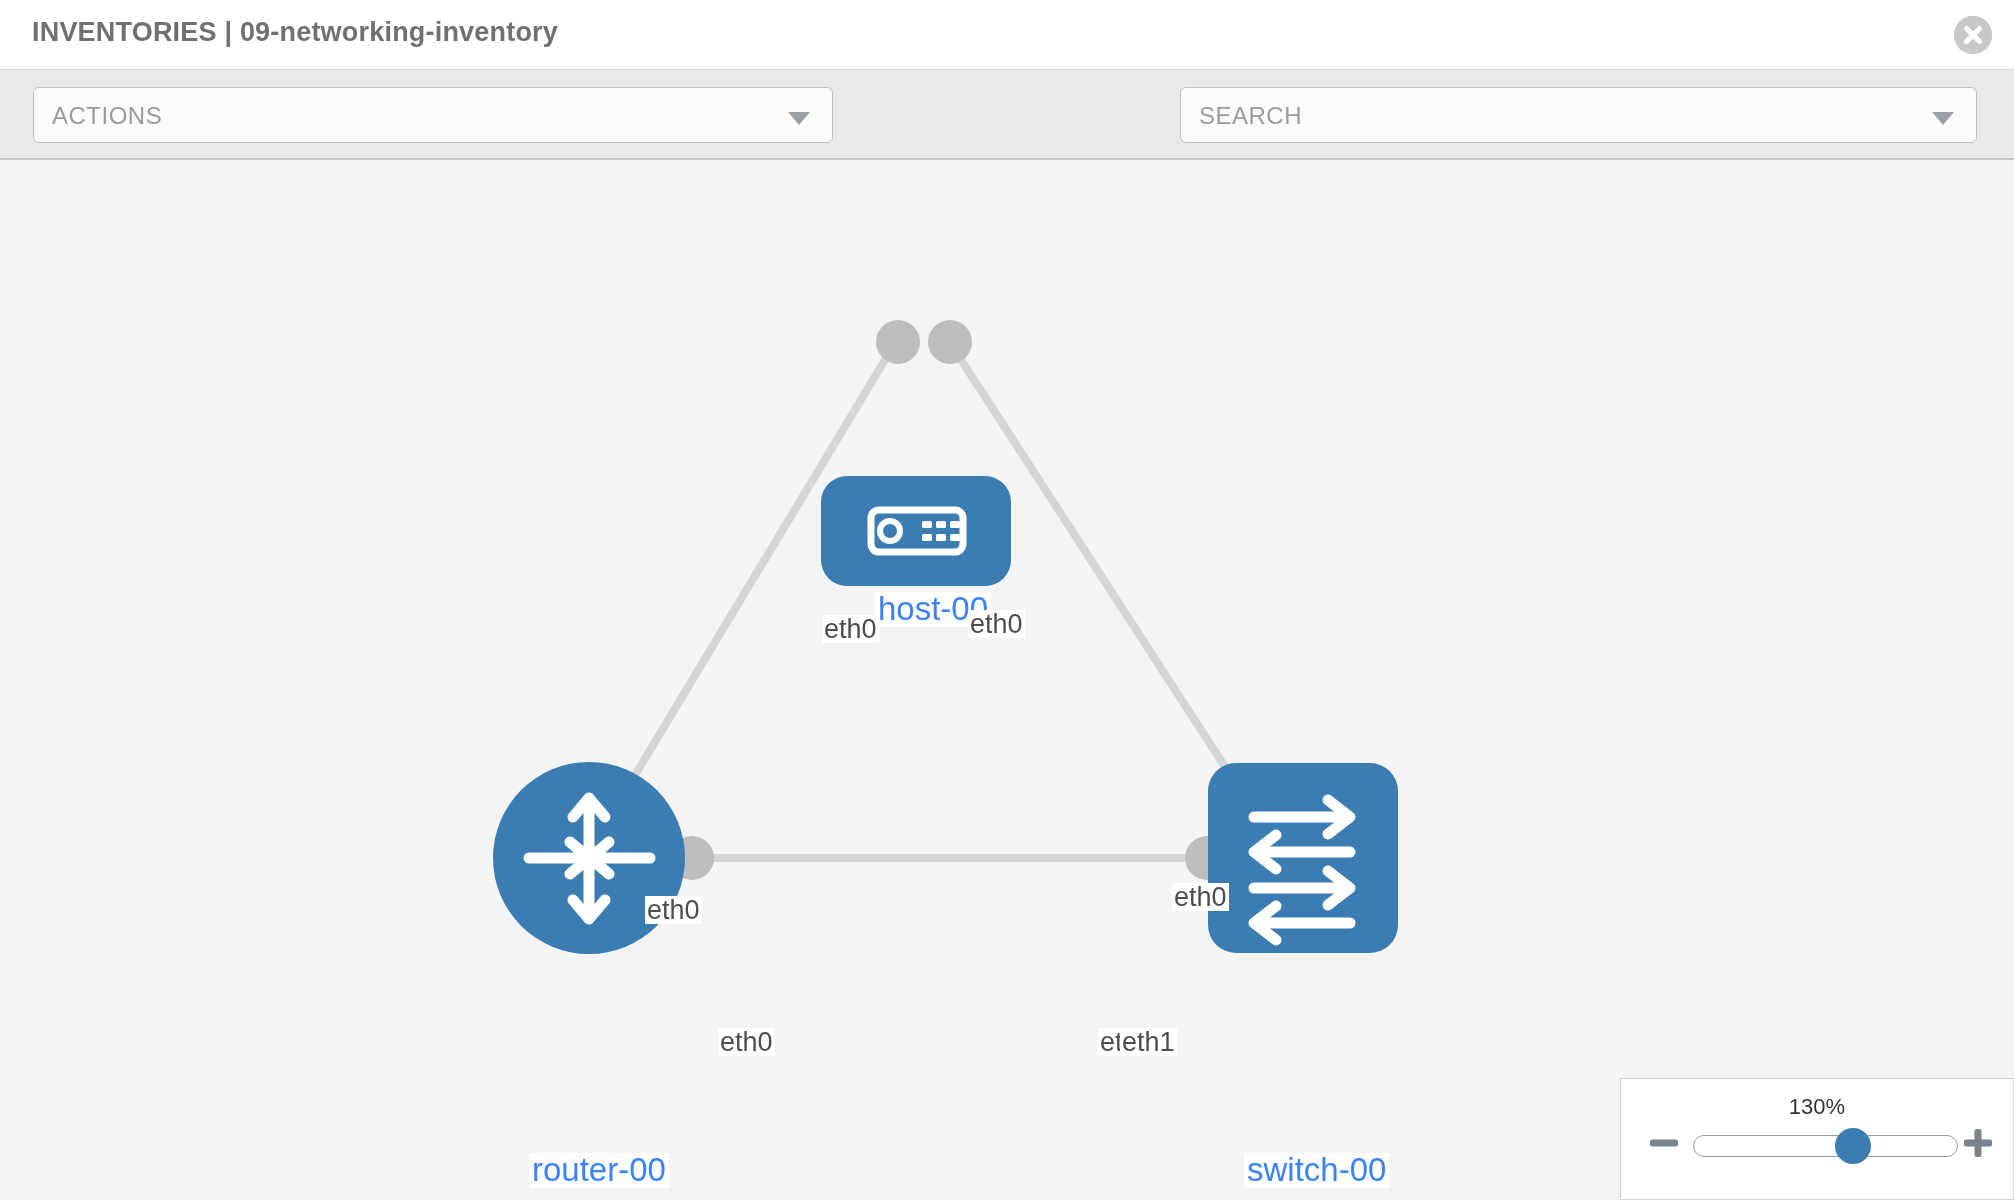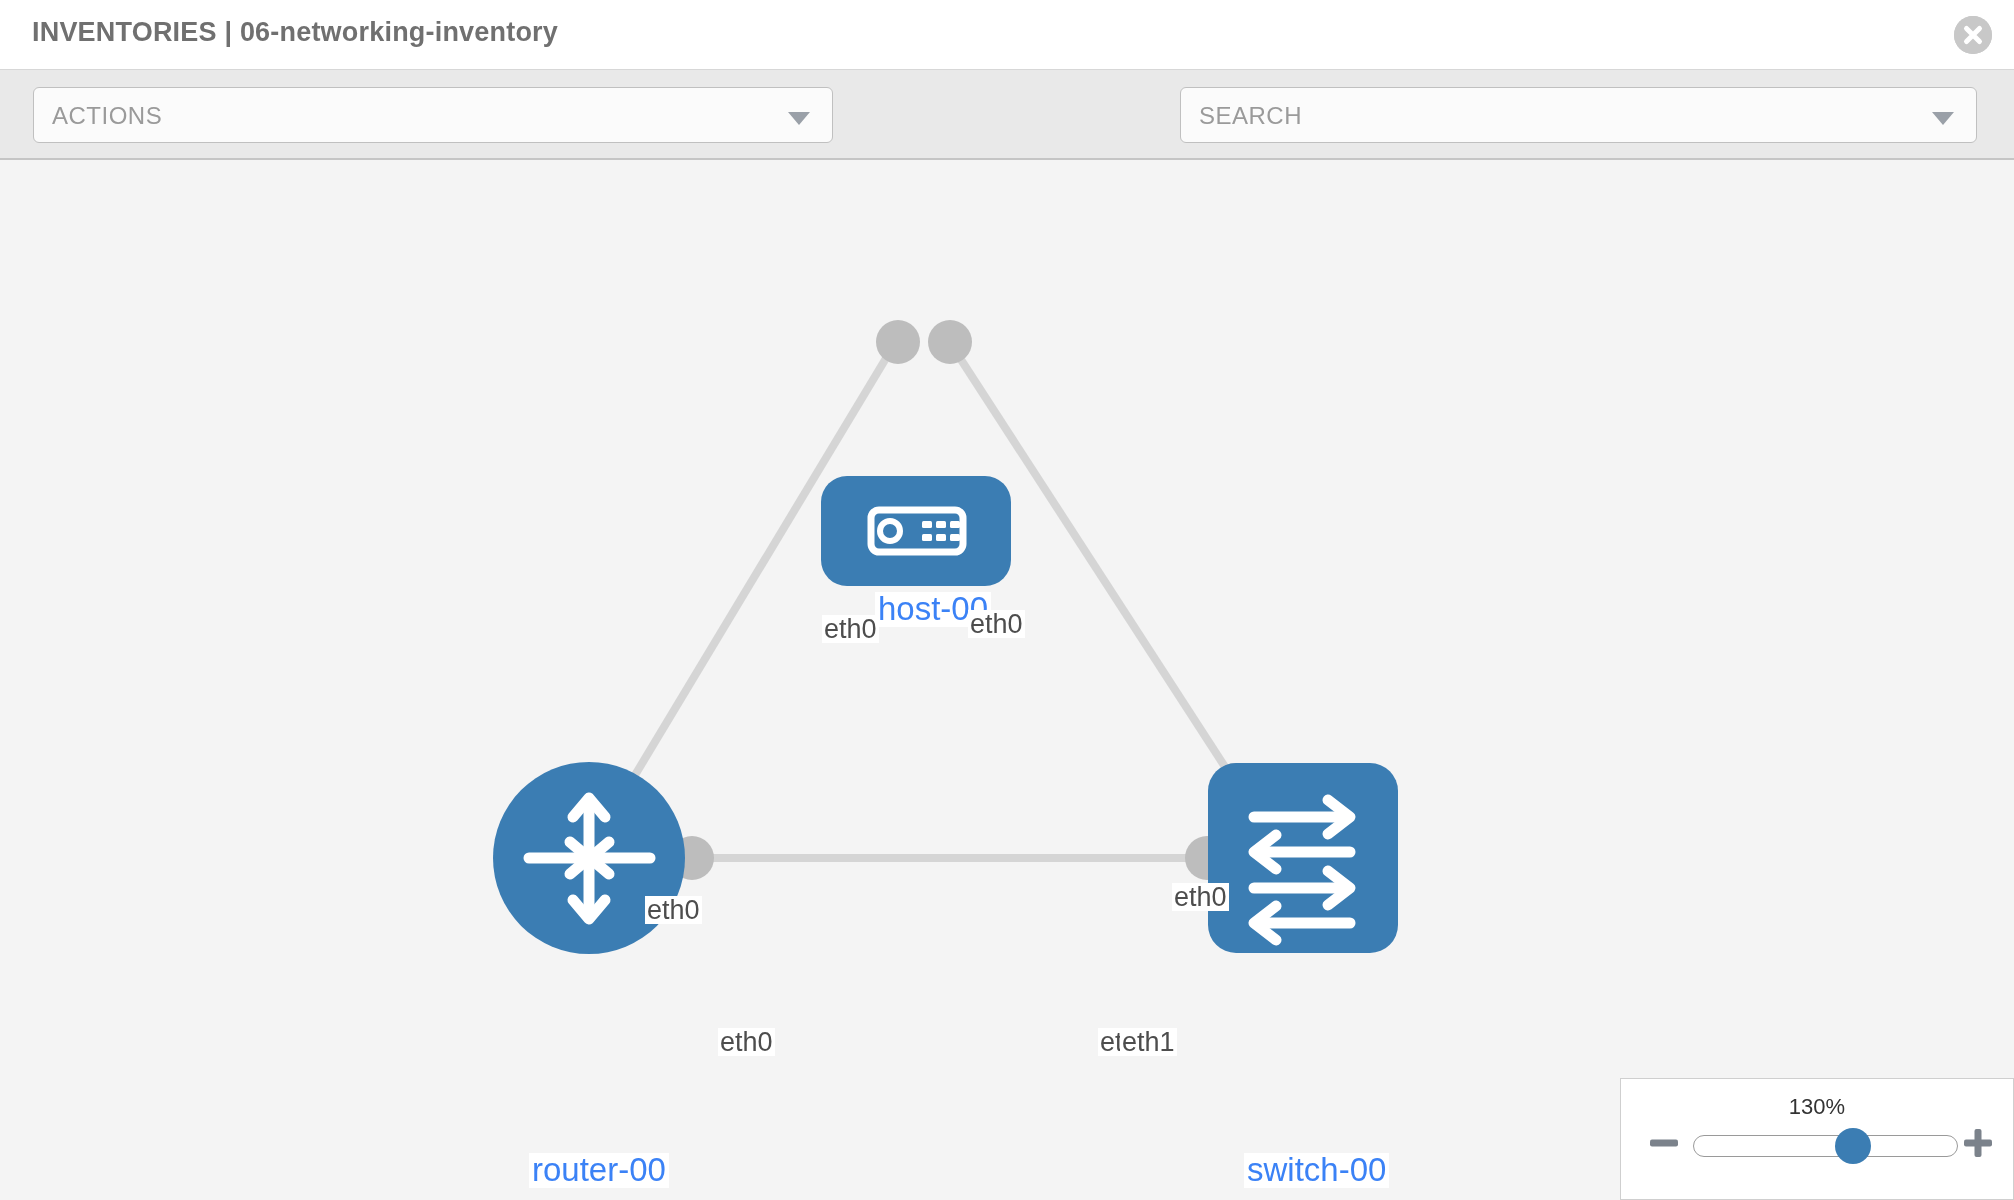--- a/index.html
+++ b/index.html
@@ -205,21 +205,21 @@
     background: #3b7db3;
     cursor: grab;
   }
 </style>
 </head>
 <body>
 
 <div id="app">
 
   <div class="header">
-    <div class="header-title">INVENTORIES | 06-networking-inventory</div>
+    <div class="header-title">INVENTORIES | 09-networking-inventory</div>
     <div class="close-btn">
       <svg width="38" height="38" viewBox="0 0 38 38" aria-hidden="true">
         <circle cx="19" cy="19" r="19" fill="#c8c8c8"></circle>
         <path d="M12.5 12.5 L25.5 25.5 M25.5 12.5 L12.5 25.5" stroke="#ffffff" stroke-width="5" stroke-linecap="round"></path>
       </svg>
     </div>
   </div>
 
   <div class="toolbar">
 

